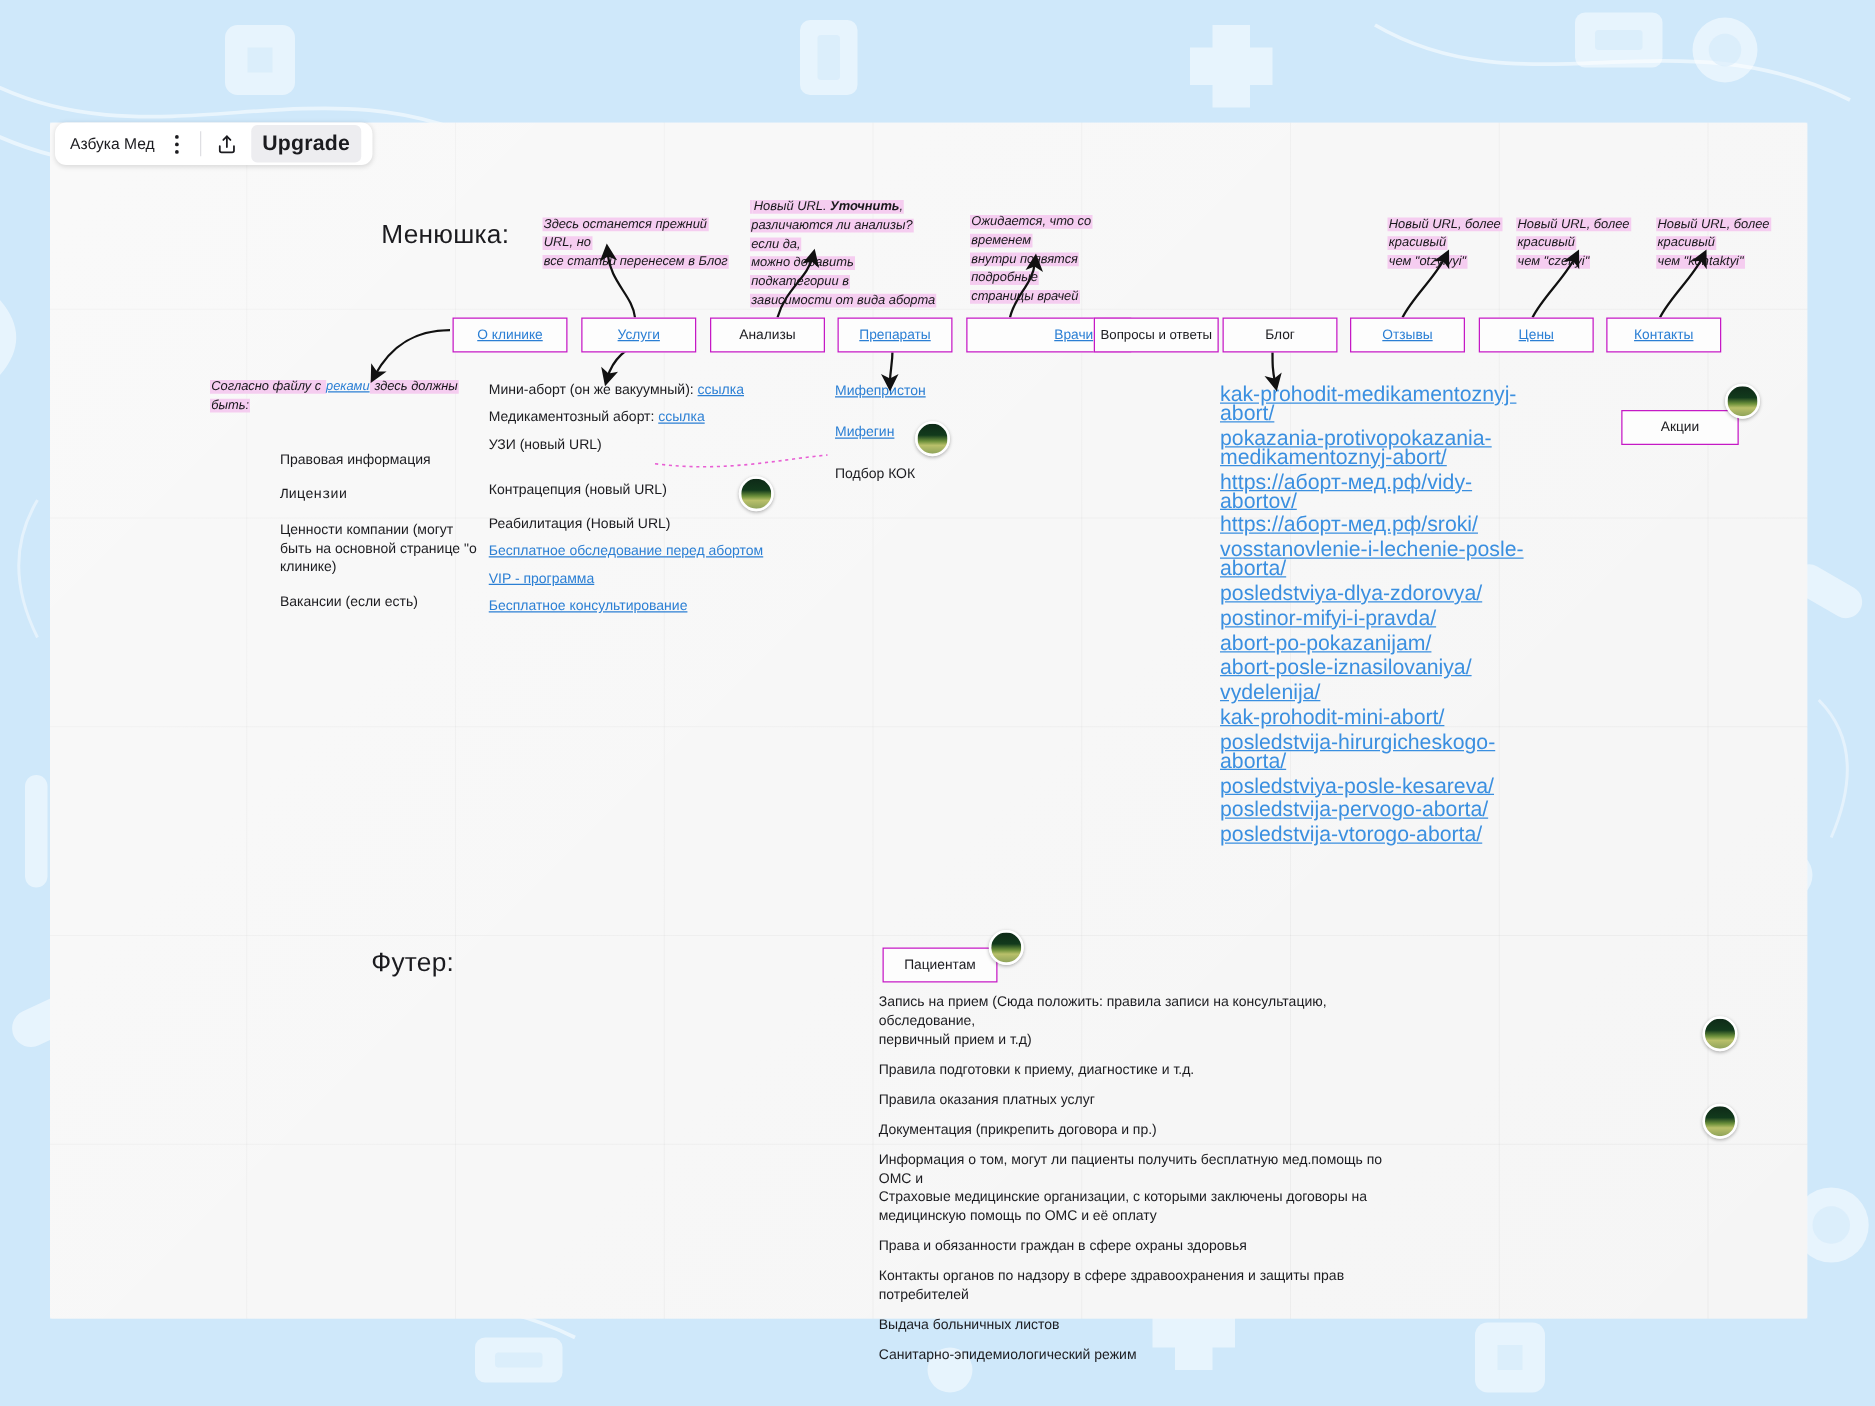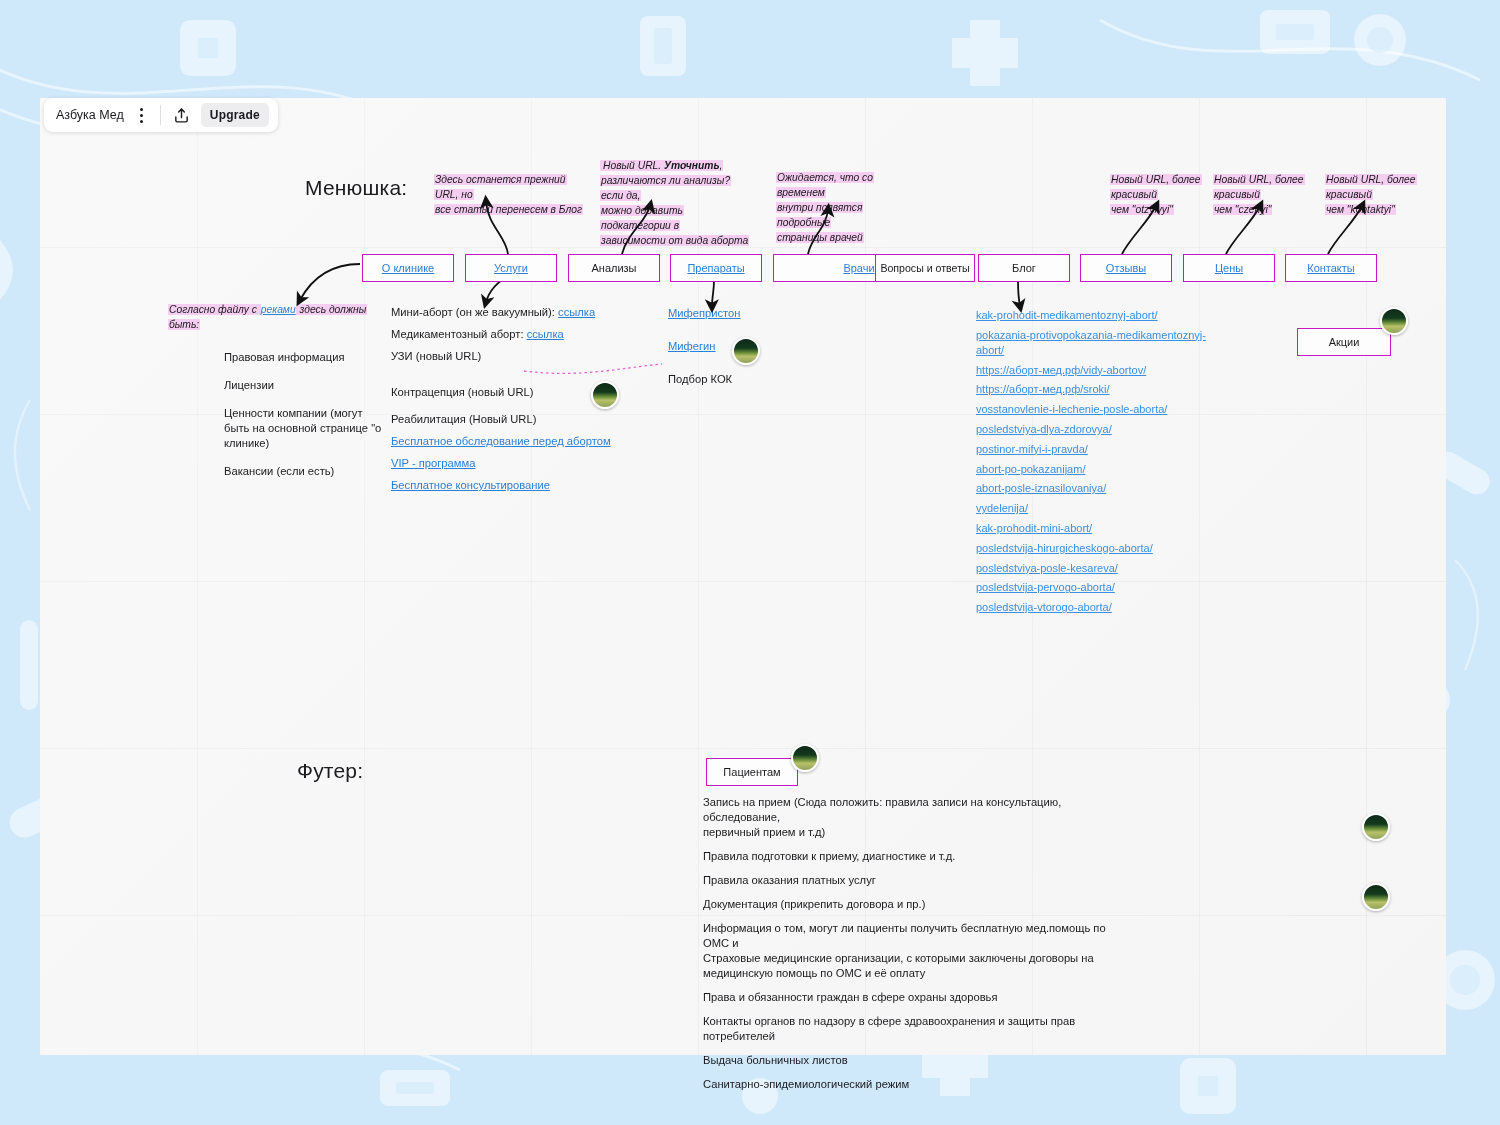--- a/index.html
+++ b/index.html
@@ -34,21 +34,21 @@
     box-shadow:0 1px 4px rgba(0,0,0,.13);
     padding:0 9px 0 12px;z-index:30;
   }
   #toolbar .tb-title{font-size:12.5px;color:#1b1b1f;white-space:nowrap;padding-right:9px;}
   #toolbar .kebab{width:18px;height:22px;display:flex;flex-direction:column;align-items:center;justify-content:center;gap:3px;cursor:pointer;}
   #toolbar .kebab i{display:block;width:3px;height:3px;border-radius:50%;background:#1b1b1f;}
   #toolbar .divider{width:1px;height:20px;background:#dfdfe3;margin:0 9px;}
   #toolbar .share{width:24px;height:24px;display:flex;align-items:center;justify-content:center;cursor:pointer;}
   #toolbar .upgrade{
     margin-left:7px;background:#ededf0;border:none;border-radius:5px;
-    font-family:inherit;font-size:12px;font-weight:bold;color:#1b1b1f;
+    font-family:inherit;font-size:17px;font-weight:bold;color:#1b1b1f;
     padding:5px 9px;cursor:pointer;letter-spacing:.2px;
   }
 
   
   .abs{position:absolute;z-index:5;}
   .sec-title{font-size:21px;color:#1b1b1f;letter-spacing:.2px;}
   .note{
     font-style:italic;font-size:10.3px;line-height:15px;color:#18181b;
     font-family:"Liberation Sans","DejaVu Sans",sans-serif;
   }
@@ -56,21 +56,21 @@
   .note b{font-weight:bold;}
   .menu-box{
     position:absolute;border:1.6px solid #c519c5;background:#fdfdfd;
     display:flex;align-items:center;justify-content:center;
     height:26px;font-size:11px;color:#1b1b1f;z-index:8;
   }
   .menu-box .lk{color:#2b7fd4;text-decoration:underline;}
   .lnk{color:#2b7fd4;text-decoration:underline;}
   .txt{font-size:11.2px;color:#1b1b1f;line-height:15px;}
   .list-item{font-size:11.2px;color:#1b1b1f;line-height:15px;margin-bottom:9px;}
-  .url-item{font-size:11px;color:#3a8fe0;text-decoration:underline;line-height:15px;margin-bottom:4.8px;display:block;}
+  .url-item{font-size:17px;color:#3a8fe0;text-decoration:underline;line-height:15px;margin-bottom:4.8px;display:block;}
 
   
   .avatar{
     position:absolute;width:24px;height:24px;border-radius:50%;
     border:2.5px solid #fff;box-shadow:0 1px 3px rgba(0,0,0,.3);
     background:linear-gradient(#0e2a18 0%,#123a1c 38%,#6b8f3a 58%,#b9c06a 72%,#8fa35a 100%);
     z-index:40;
   }
   
   .social-card{position:absolute;background:#fafafa;display:flex;align-items:center;gap:13px;}
@@ -245,26 +245,26 @@
     <div class="menu-box" style="left: 1285px; top: 254px; width: 90px;">
       <span class="lk">Контакты</span>
     </div>
   </div>
 
 <div class="menu-box" style="left:1297px;top:328px;width:92px;">
   <span>Акции</span>
 </div>
 
 <div class="abs" style="left:168px;top:302px;width:230px;">
-  <div class="note" style="margin-bottom:18px;">
+  <div class="note" style="margin-bottom:29px;">
     <span>Согласно файлу с </span><a class="lnk" href="#">реками</a><span> здесь должны быть:</span>
   </div>
   <div style="padding-left:56px;" id="about-items">
       <div class="list-item" style="margin-bottom: 13px;">Правовая информация</div>
-      <div class="list-item" style="margin-bottom: 13px;">Лицензии</div>
+      <div class="list-item" style="margin-bottom: 13px; font-family: Liberation Mono, monospace;">Лицензии</div>
       <div class="list-item" style="margin-bottom: 13px;">Ценности компании (могут<br>быть на основной странице "о<br>клинике)</div>
       <div class="list-item" style="margin-bottom: 13px;">Вакансии (если есть)</div>
     </div>
 </div>
 
 <div class="abs" style="left:391px;top:305px;width:220px;" id="services-col">
     <div class="txt" style="margin-bottom: 7px;">Мини-аборт (он же вакуумный): <a class="lnk" href="#">ссылка</a></div>
     <div class="txt" style="margin-bottom: 7px;">Медикаментозный аборт: <a class="lnk" href="#">ссылка</a></div>
     <div class="txt" style="margin-bottom: 21px;">УЗИ (новый URL)</div>
     <div class="txt" style="margin-bottom: 7px;">Контрацепция (новый URL)</div>

